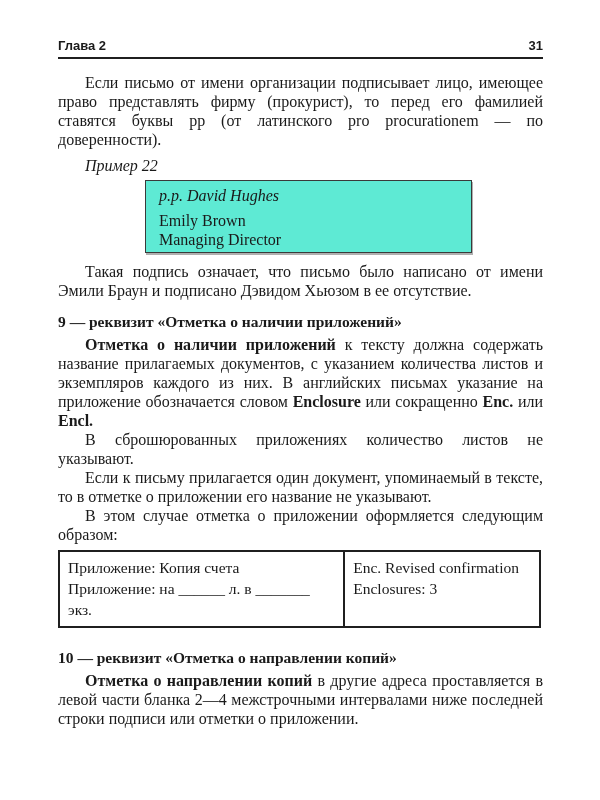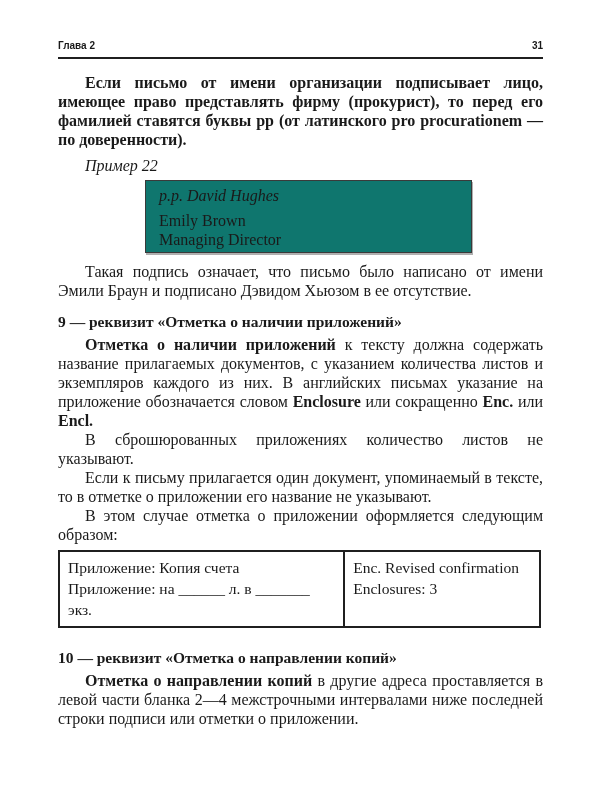--- a/index.html
+++ b/index.html
@@ -15,50 +15,50 @@
     line-height: 19px;
     overflow: hidden;
   }
   
   .running-head {
     display: flex;
     justify-content: space-between;
     align-items: flex-end;
     font-family: "Liberation Sans", "DejaVu Sans", sans-serif;
     font-weight: bold;
-    font-size: 10px;
+    font-size: 13px;
     line-height: 16px;
     padding-bottom: 3px;
     border-bottom: 2px solid #1f1f1f;
   }
   
   .para {
     margin: 0;
     text-align: justify;
     text-indent: 27px;
   }
-  .para.first { margin-top: 14px; font-weight: bold; }
+  .para.first { margin-top: 14px; }
   .para.after-box { margin-top: 9px; }
   .para.after-heading { margin-top: 4px; }
   .para.after-table { margin-top: 10px; }
   
   .example-label {
     margin: 7px 0 0 0;
     text-indent: 27px;
     font-style: italic;
   }
   
   .example-box {
     margin: 5px 0 0 87px;
     width: 327px;
     box-sizing: border-box;
     border: 1px solid #3a3a3a;
     box-shadow: 1px 2px 0 rgba(110,110,110,.55);
     padding: 5px 13px 3px 13px;
-    background: #0f766e;
+    background: #5eead4;
   }
   .example-box .pp-line { font-style: italic; line-height: 19px; }
   .example-box .name-line { margin-top: 6px; line-height: 19px; }
   .example-box .title-line { line-height: 19px; }
   
   .section-heading {
     margin: 12px 0 0 0;
     font-size: 15.5px;
     line-height: 19px;
     font-weight: bold;

